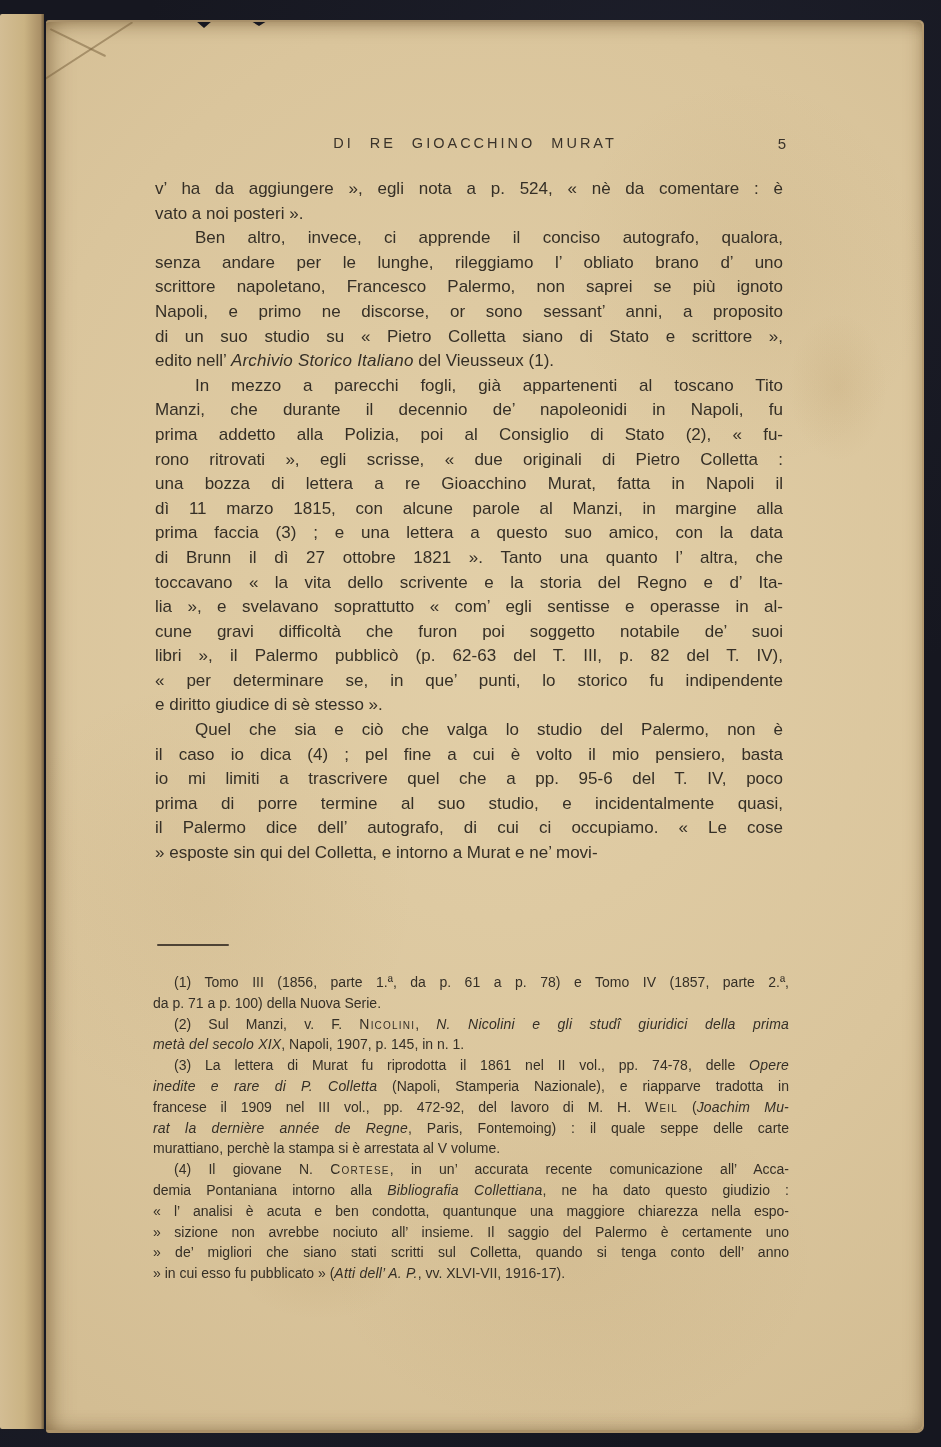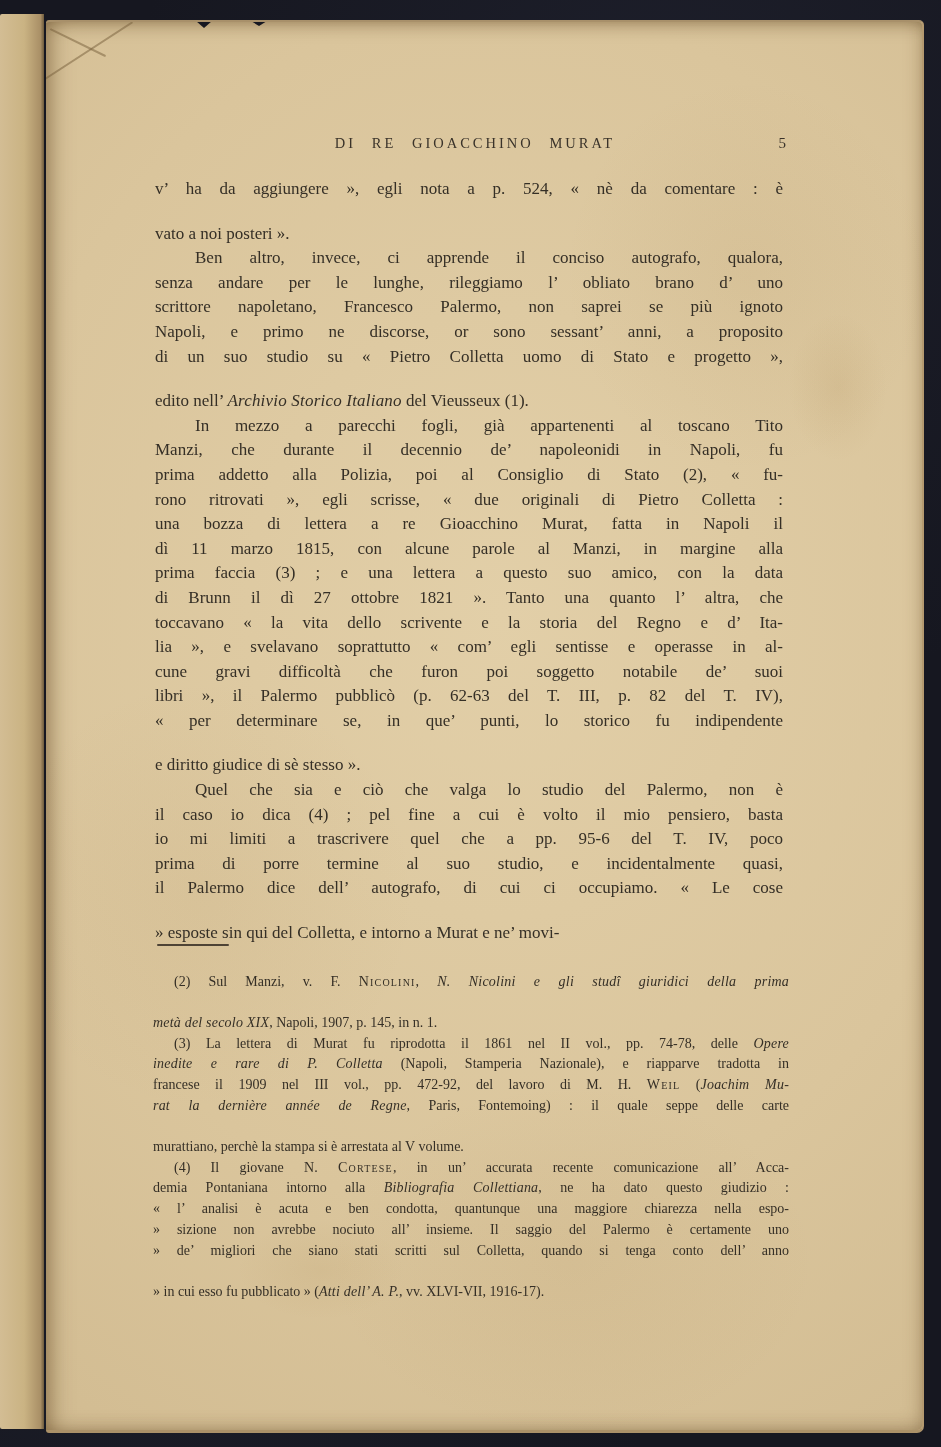--- a/index.html
+++ b/index.html
@@ -2,21 +2,21 @@
 <html><head>
 <meta charset="utf-8">
 <style>
   html,body{margin:0;padding:0;background:#0d0e13;}
   .screen{
     position:relative;width:941px;height:1447px;overflow:hidden;
     background:#161720;
     background-image:
       radial-gradient(ellipse 80% 60% at 70% 10%, rgba(60,65,90,.18), transparent 70%),
       radial-gradient(ellipse 70% 50% at 20% 95%, rgba(50,55,75,.15), transparent 70%);
-    font-family:Liberation Serif, serif;
+    font-family:Liberation Sans, sans-serif;
   }
   
   .left-page{
     position:absolute;left:0;top:14px;width:44px;height:1415px;
     background:linear-gradient(90deg,#d3bd94 0%,#cab383 55%,#a98f66 92%,#6e5b3d 100%);
     border-radius:2px 0 0 2px;
   }
   
   .page{
     position:absolute;left:46px;top:20px;width:876px;height:1408px;overflow:hidden;
@@ -57,21 +57,21 @@
     font-size:14.5px;color:#3a332a;}
   .running-title{display:block;text-align:center;letter-spacing:3px;word-spacing:9px;}
   .page-number{position:absolute;right:2px;top:0;font-size:15px;letter-spacing:1px;}
 
   .body-text{position:absolute;left:109px;top:155px;width:628px;
     font-size:17px;line-height:24.6px;}
   .footnotes{position:absolute;left:107px;top:950px;width:636px;
     font-size:14px;line-height:20.8px;}
 
   .line{text-align:justify;text-align-last:justify;}
-  .line.last{text-align:left;text-align-last:left;margin-top:20px;}
+  .line.last{text-align:left;text-align-last:left;}
   .body-text .line.indent{text-indent:40px;}
   .footnotes .line.indent{text-indent:21px;}
   .sc{font-variant:small-caps;letter-spacing:1.2px;}
   i{letter-spacing:.2px;}
 
   .fn-separator{position:absolute;left:111px;top:922px;width:72px;height:2px;
     background:#4e4335;border-radius:1px;}
 </style>
 </head>
 <body>
@@ -95,21 +95,21 @@
     <div class="body-text">
         <div class="para">
           <div class="line">v’ ha da aggiungere », egli nota a p. 524, « nè da comentare : è</div>
           <div class="line last">vato a noi posteri ».</div>
         </div>
         <div class="para">
           <div class="line indent">Ben altro, invece, ci apprende il conciso autografo, qualora,</div>
           <div class="line">senza andare per le lunghe, rileggiamo l’ obliato brano d’ uno</div>
           <div class="line">scrittore napoletano, Francesco Palermo, non saprei se più ignoto</div>
           <div class="line">Napoli, e primo ne discorse, or sono sessant’ anni, a proposito</div>
-          <div class="line">di un suo studio su « Pietro Colletta uomo di Stato e progetto »,</div>
+          <div class="line">di un suo studio su « Pietro Colletta siano di Stato e scrittore »,</div>
           <div class="line last">edito nell’ <i>Archivio Storico Italiano</i> del Vieusseux (1).</div>
         </div>
         <div class="para">
           <div class="line indent">In mezzo a parecchi fogli, già appartenenti al toscano Tito</div>
           <div class="line">Manzi, che durante il decennio de’ napoleonidi in Napoli, fu</div>
           <div class="line">prima addetto alla Polizia, poi al Consiglio di Stato (2), « fu-</div>
           <div class="line">rono ritrovati », egli scrisse, « due originali di Pietro Colletta :</div>
           <div class="line">una bozza di lettera a re Gioacchino Murat, fatta in Napoli il</div>
           <div class="line">dì 11 marzo 1815, con alcune parole al Manzi, in margine alla</div>
           <div class="line">prima faccia (3) ; e una lettera a questo suo amico, con la data</div>
@@ -128,20 +128,24 @@
           <div class="line">prima di porre termine al suo studio, e incidentalmente quasi,</div>
           <div class="line">il Palermo dice dell’ autografo, di cui ci occupiamo. « Le cose</div>
           <div class="line last">» esposte sin qui del Colletta, e intorno a Murat e ne’ movi-</div>
         </div>
       </div>
 
     <div class="fn-separator"></div>
 
     <div class="footnotes">
         <div class="para">
+          <div class="line indent">(1) Tomo III (1856, parte 1.ª, da p. 61 a p. 78) e Tomo IV (1857, parte 2.ª,</div>
+          <div class="line last">da p. 71 a p. 100) della Nuova Serie.</div>
+        </div>
+        <div class="para">
           <div class="line indent">(2) Sul Manzi, v. F. <span class="sc">Nicolini</span>, <i>N. Nicolini e gli studî giuridici della prima</i></div>
           <div class="line last"><i>metà del secolo XIX</i>, Napoli, 1907, p. 145, in n. 1.</div>
         </div>
         <div class="para">
           <div class="line indent">(3) La lettera di Murat fu riprodotta il 1861 nel II vol., pp. 74-78, delle <i>Opere</i></div>
           <div class="line"><i>inedite e rare di P. Colletta</i> (Napoli, Stamperia Nazionale), e riapparve tradotta in</div>
           <div class="line">francese il 1909 nel III vol., pp. 472-92, del lavoro di M. H. <span class="sc">Weil</span> (<i>Joachim Mu-</i></div>
           <div class="line"><i>rat la dernière année de Regne</i>, Paris, Fontemoing) : il quale seppe delle carte</div>
           <div class="line last">murattiano, perchè la stampa si è arrestata al V volume.</div>
         </div>

